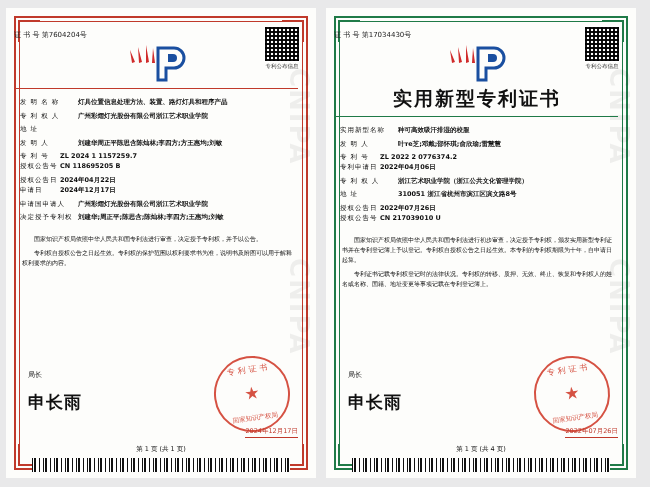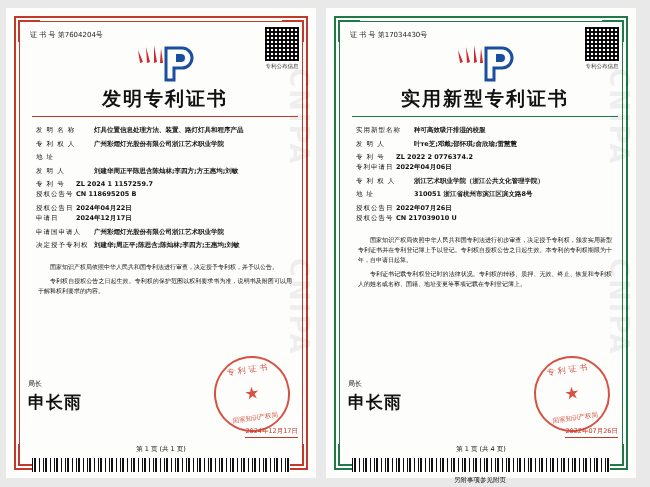--- a/index.html
+++ b/index.html
@@ -15,21 +15,21 @@
   }
   .cert{
     position:relative;
     width:310px;height:470px;
     background:#fdfdfb;
     box-sizing:border-box;
     overflow:hidden;
   }
   .cert-inner{
     position:absolute;inset:0;
-    padding:18px 16px 10px 24px;
+    padding:18px 16px 10px 8px;
     box-sizing:border-box;
   }
   
   .frame{
     position:absolute;left:8px;top:8px;right:8px;bottom:8px;
     border:2px solid var(--c);
     box-sizing:border-box;
   }
   .frame:after{
     content:"";position:absolute;left:3px;top:3px;right:3px;bottom:3px;
@@ -97,21 +97,21 @@
     padding:8px 8px 0 8px;text-indent:12px;
     text-align:justify;
   }
   .note p{margin:0 0 4px 0;}
 
   .sig{
     position:absolute;left:22px;bottom:64px;
     font-size:7px;color:#111;
   }
   .sig .name{
-    font-size:17px;margin-top:2px;letter-spacing:1px;
+    font-size:17px;margin-top:11px;letter-spacing:1px;
     font-family:"DejaVu Serif","Liberation Serif",serif;
     font-weight:bold;
   }
   .seal{
     position:absolute;right:26px;bottom:46px;
     width:72px;height:72px;border-radius:50%;
     border:2.5px solid #d03b2a;
     color:#d03b2a;
     opacity:.88;
     transform:rotate(-8deg);
@@ -175,21 +175,20 @@
         <svg width="66" height="40" viewBox="0 0 66 40">
           <path d="M34 4 h16 a10 10 0 0 1 0 20 h-8 v12 h-8 z" fill="none" stroke="#1a4fa0" stroke-width="3"></path>
           <path d="M44 10 h5 a4 4 0 0 1 0 8 h-5 z" fill="#1a4fa0"></path>
           <path d="M6 6 l5 12 -3 1 z" fill="#d02b2b"></path>
           <path d="M14 3 l4 15 -3 1 z" fill="#d02b2b"></path>
           <path d="M22 1 l3 17 -3 1 z" fill="#d02b2b"></path>
           <path d="M29 4 l2 15 -3 0 z" fill="#d02b2b"></path>
         </svg>
       </div>
 
-      <div class="title">发明专利证书</div>
       <div class="rule"></div>
 
       <div class="fields">
         <div class="row">
           <div class="lab">发 明 名 称</div>
           <div class="val">灯具位置信息处理方法、装置、路灯灯具和程序产品</div>
         </div>
         <div class="row">
           <div class="lab">专 利 权 人</div>
           <div class="val">广州彩熠灯光股份有限公司浙江艺术职业学院</div>
@@ -340,14 +339,13 @@
       <div class="st">专利证书</div>
       <div class="star">★</div>
       <div class="sb">国家知识产权局</div>
     </div>
     <div class="sealdate">2022年07月26日</div>
 
     <div class="pageno">第 1 页 (共 4 页)</div>
     <div class="barcode"></div>
   </div>
 
-  <div class="undersheet">另附事项参见附页</div>
 </div>
 
 </body></html>

